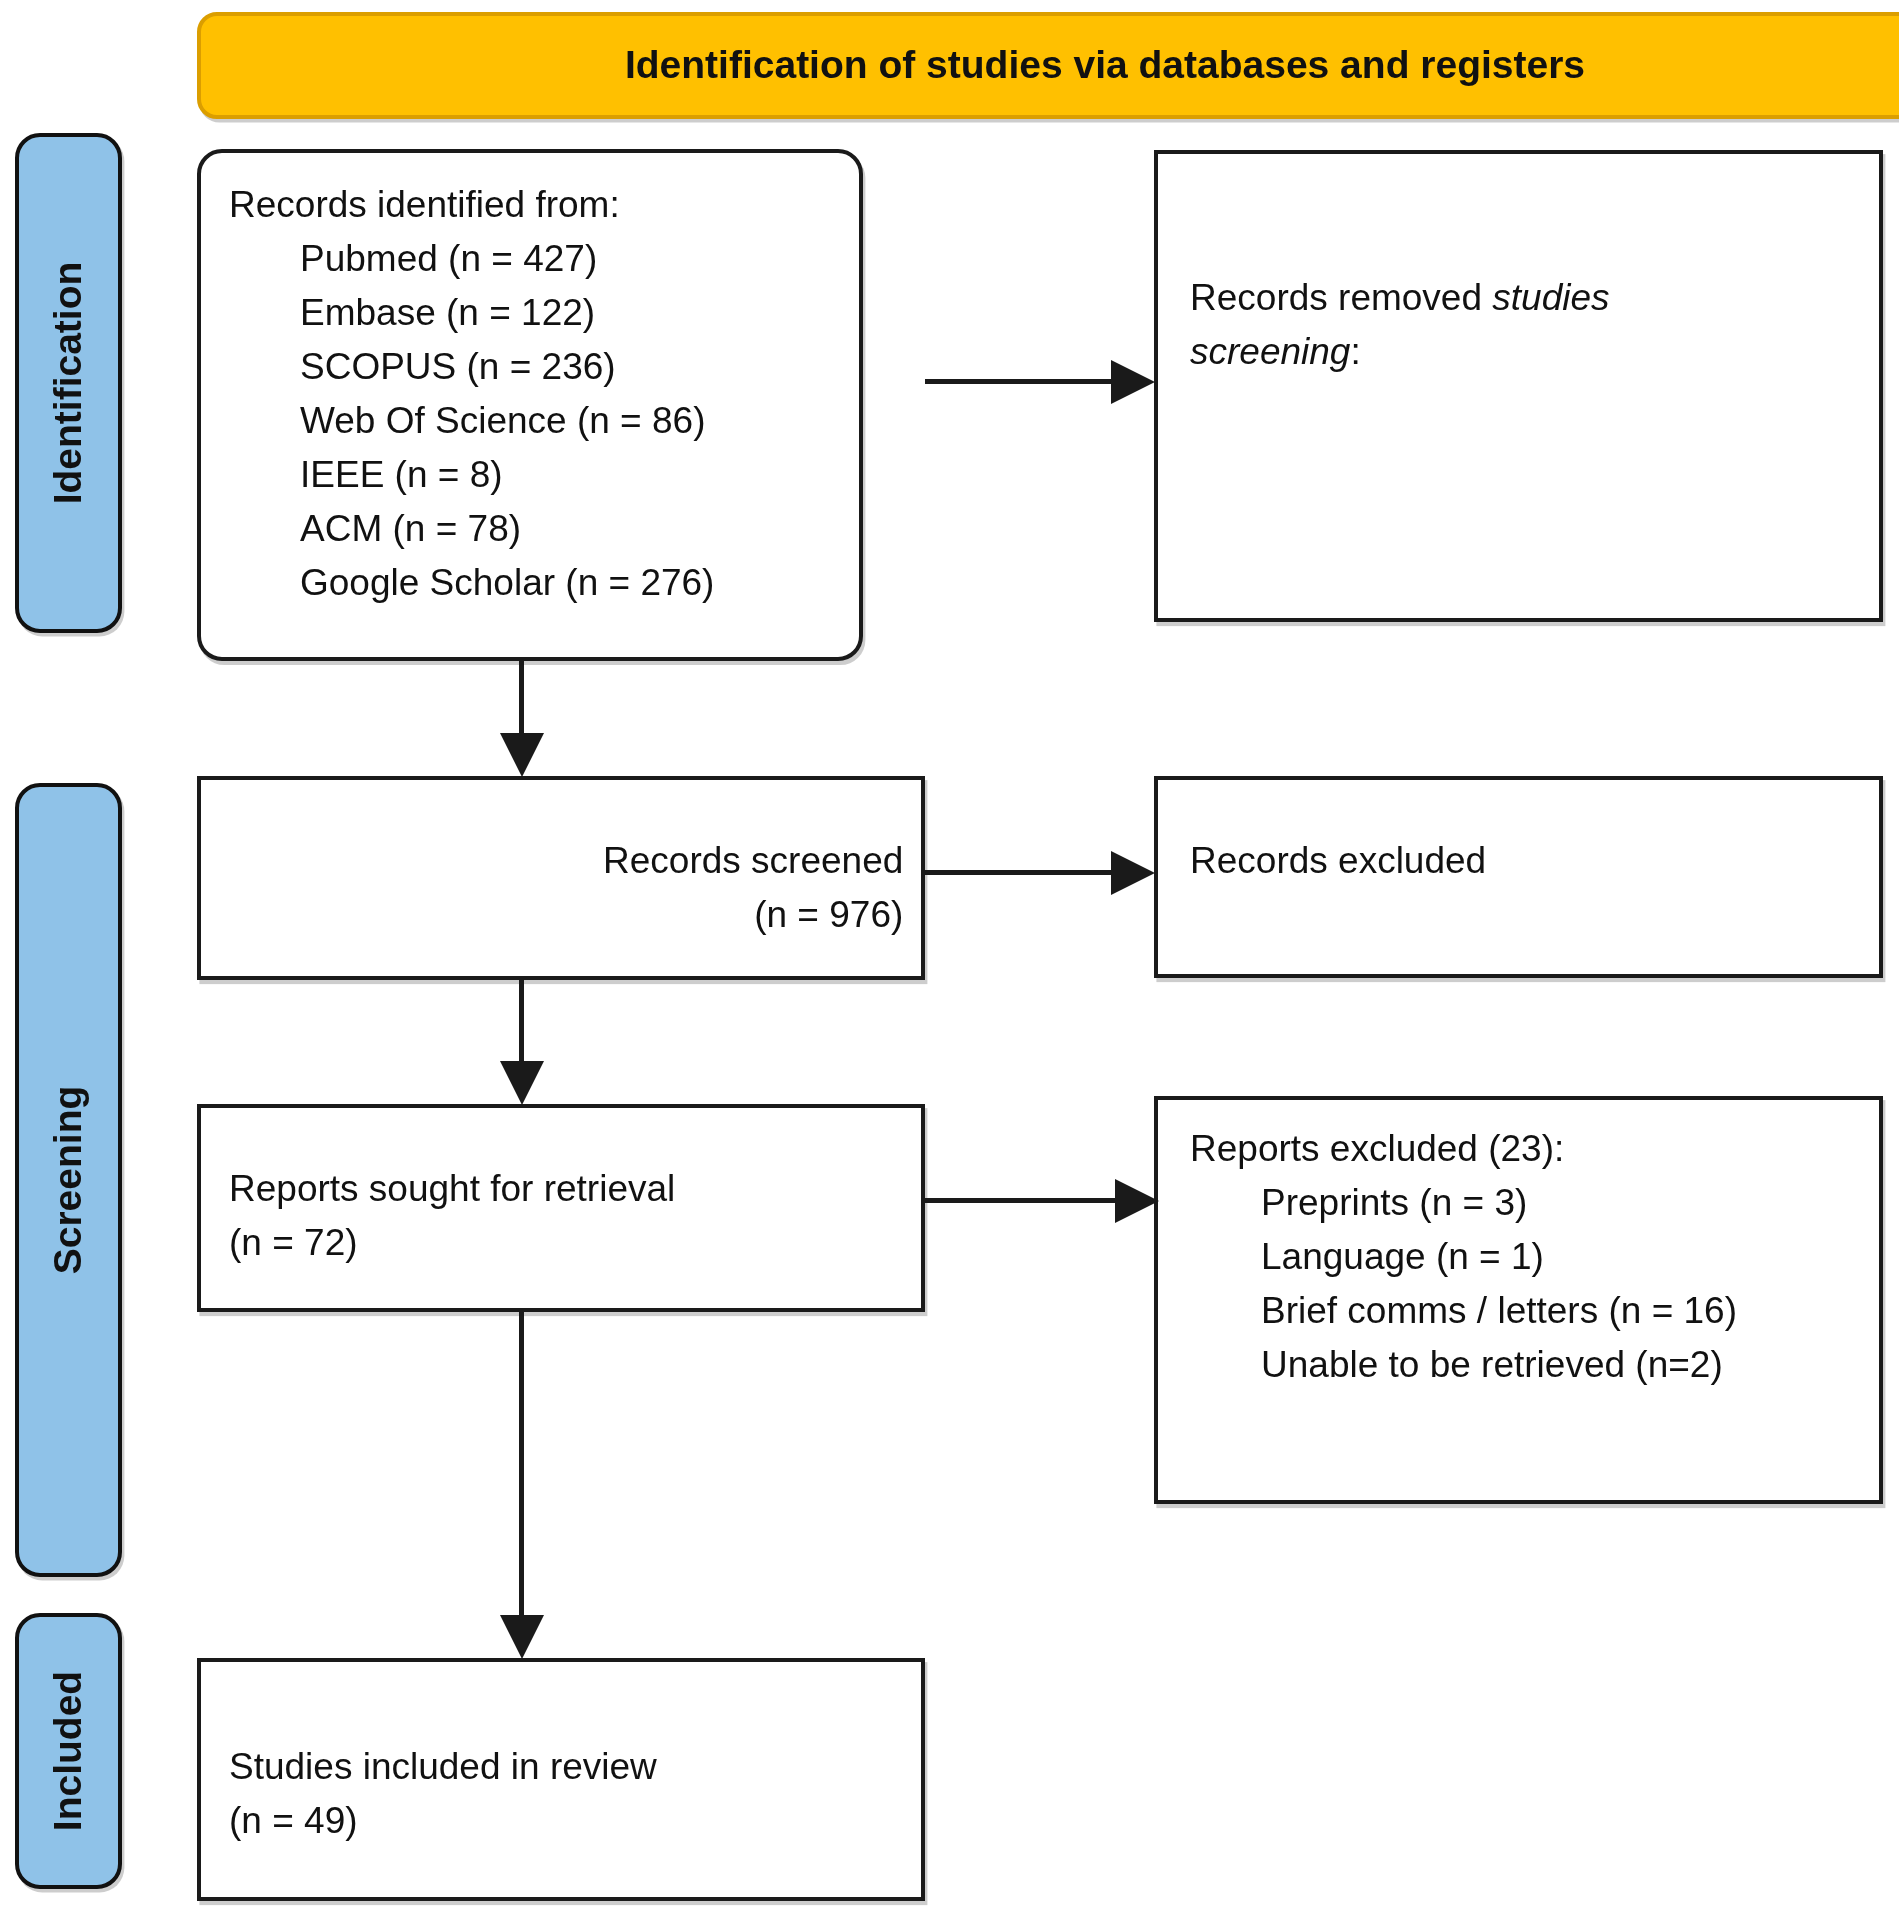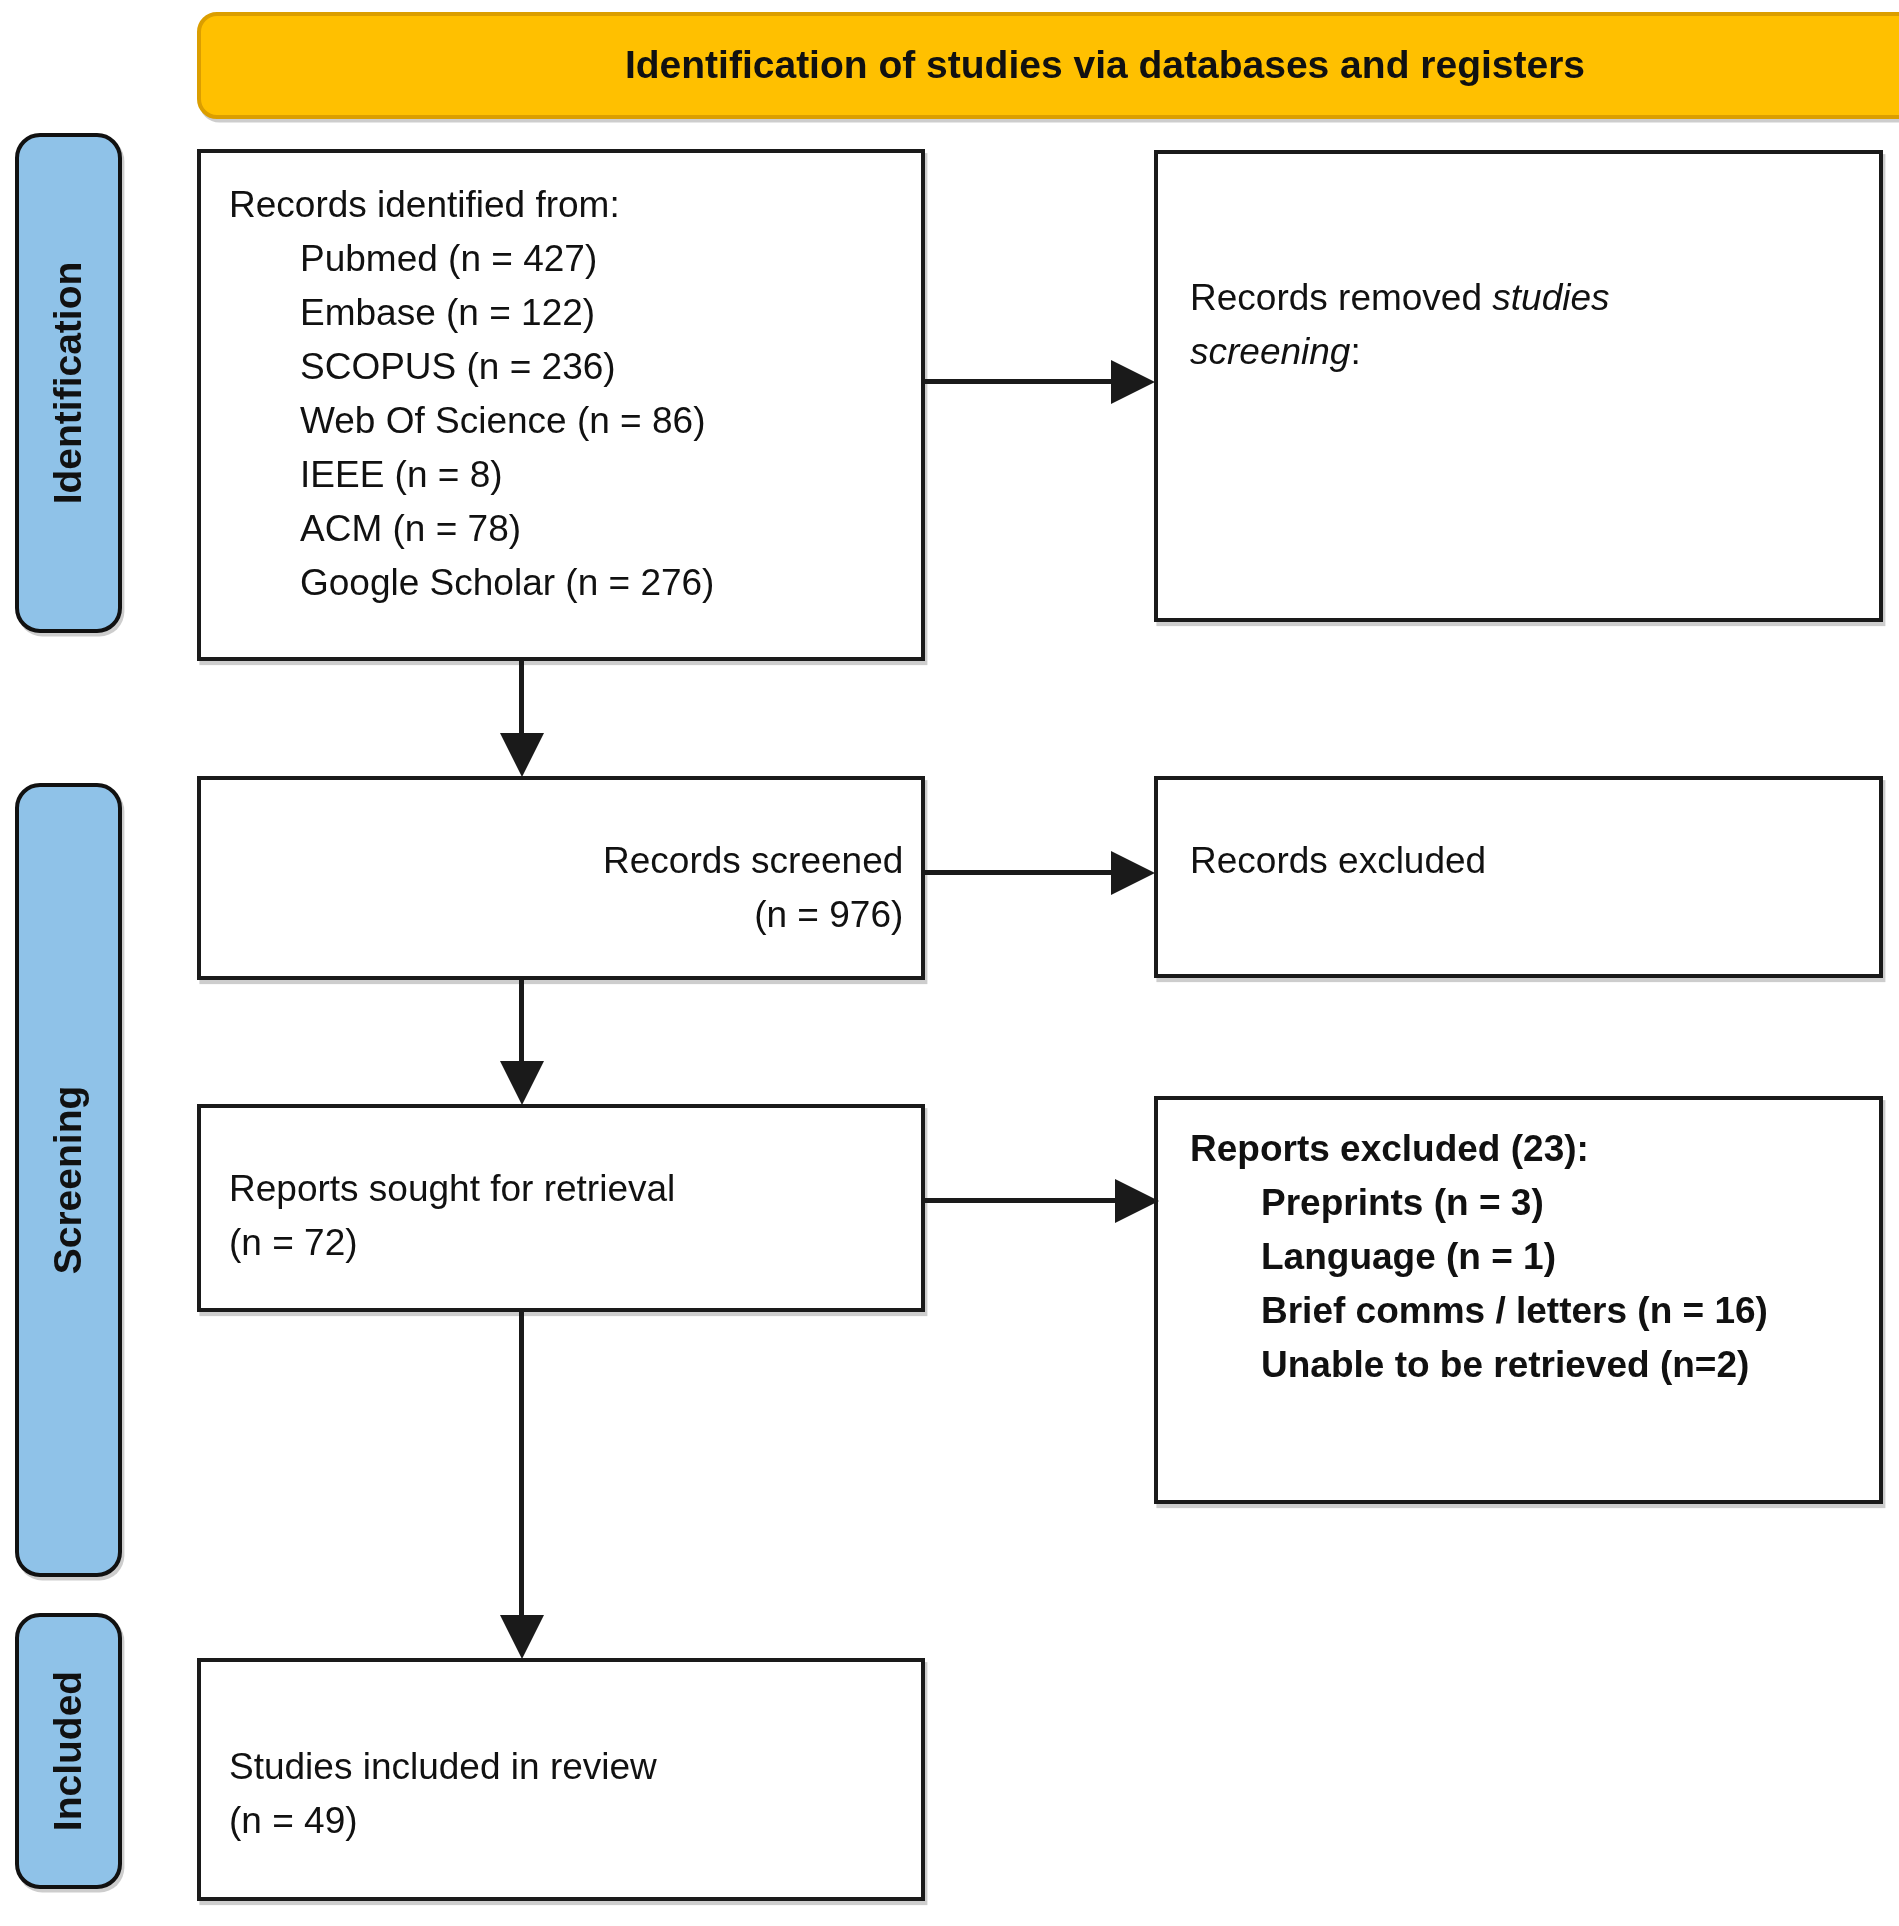--- a/index.html
+++ b/index.html
@@ -52,26 +52,26 @@
   
   .fbox {
     position: absolute;
     box-sizing: border-box;
     background: #ffffff;
     border: 4.7px solid #1A1A1A;
     box-shadow: 2.4px 4.1px 0 rgba(90,90,90,0.30);
     font-size: 37px;
     line-height: 54px;
   }
-  .box-identified       { left: 197px;  top: 149px;  width: 728px; height: 512px; padding: 25px 17.7px 0 28px; }
+  .box-identified       { left: 197px;  top: 149px;  width: 666px; height: 512px; padding: 25px 17.7px 0 28px; border-radius: 25px; }
   .box-removed          { left: 1154px; top: 150px;  width: 729px; height: 472px; padding: 117px 17.7px 0 32px; }
   .box-screened         { left: 197px;  top: 776px; width: 728px; height: 204px; padding: 54px 17.7px 0 28px; text-align: right; }
   .box-excluded         { left: 1154px; top: 776px; width: 729px; height: 202px; padding: 54px 0 0 32px; }
   .box-sought           { left: 197px;  top: 1104px; width: 728px; height: 208px; padding: 54px 17.7px 0 28px; }
-  .box-reports-excluded { left: 1154px; top: 1096px; width: 729px; height: 408px; padding: 22.4px 17.7px 0 32px; font-weight: bold; }
+  .box-reports-excluded { left: 1154px; top: 1096px; width: 729px; height: 408px; padding: 22.4px 17.7px 0 32px; }
   .box-included         { left: 197px;  top: 1658px; width: 728px; height: 243px; padding: 78px 17.7px 0 28px; }
 
   .fbox .indent { margin-left: 71px; }
   .box-removed .intro { max-width: 590px; }
   .box-removed .indent { max-width: 502px; }
   .italic { font-style: italic; }
 
   
   .arrow-right {
     position: absolute; height: 45px;

